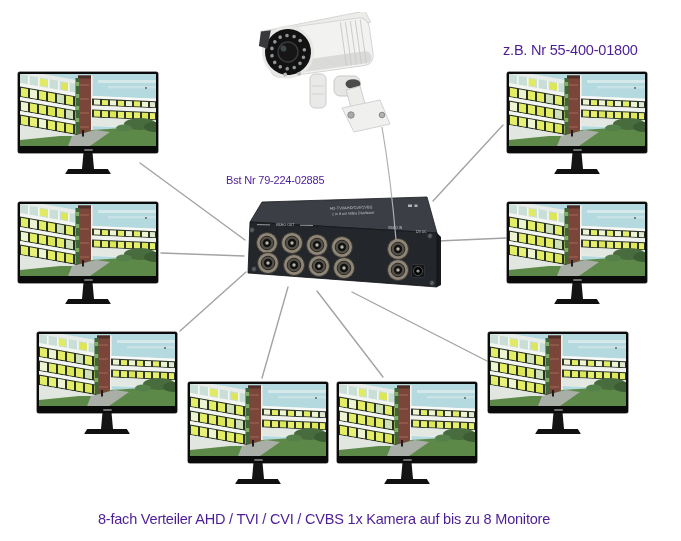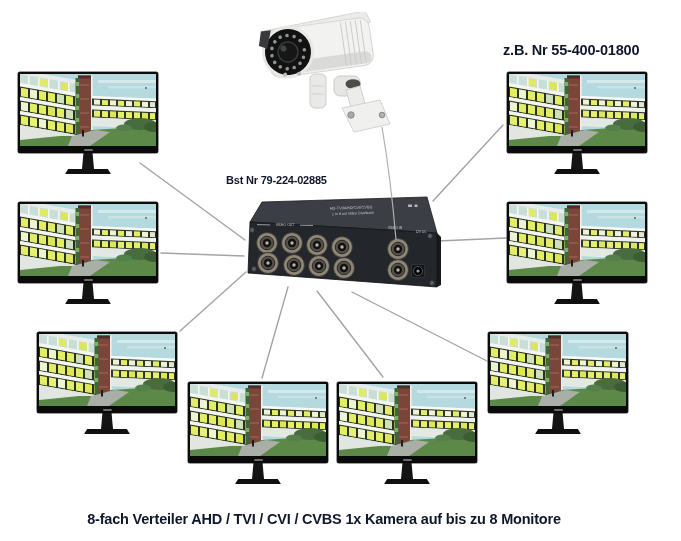--- a/index.html
+++ b/index.html
@@ -2,21 +2,21 @@
 <html><head>
 <meta charset="utf-8">
 <style>
   html,body{margin:0;padding:0;background:#fff;}
   #stage{position:relative;width:681px;height:541px;background:#fff;overflow:hidden;
          font-family:"Liberation Sans",sans-serif;}
   svg{display:block;}
   .layer{position:absolute;left:0;top:0;pointer-events:none;}
 
   
-  .lbl{position:absolute;font-weight:bold;color:#0f172a;white-space:nowrap;letter-spacing:-0.2px;}
+  .lbl{position:absolute;font-weight:normal;color:#4c1d95;white-space:nowrap;letter-spacing:-0.2px;}
   .lbl-camera{left:503px;top:42px;font-size:14.5px;}
   .lbl-box{left:226px;top:174px;font-size:11px;}
   .lbl-caption{left:0;top:511px;width:648px;text-align:center;font-size:14.5px;}
 
   
   .monitor{position:absolute;width:140px;}
   .screen{background:#0a0a0a;padding:2px 2px 7px 2px;width:136px;height:72px;
           border-radius:2px;position:relative;box-shadow:0 0 0 0.5px #3c3c3c;}
   .logo-dot{position:absolute;left:66px;bottom:2.5px;width:9px;height:2px;
             background:#6d6d6d;border-radius:1px;}

